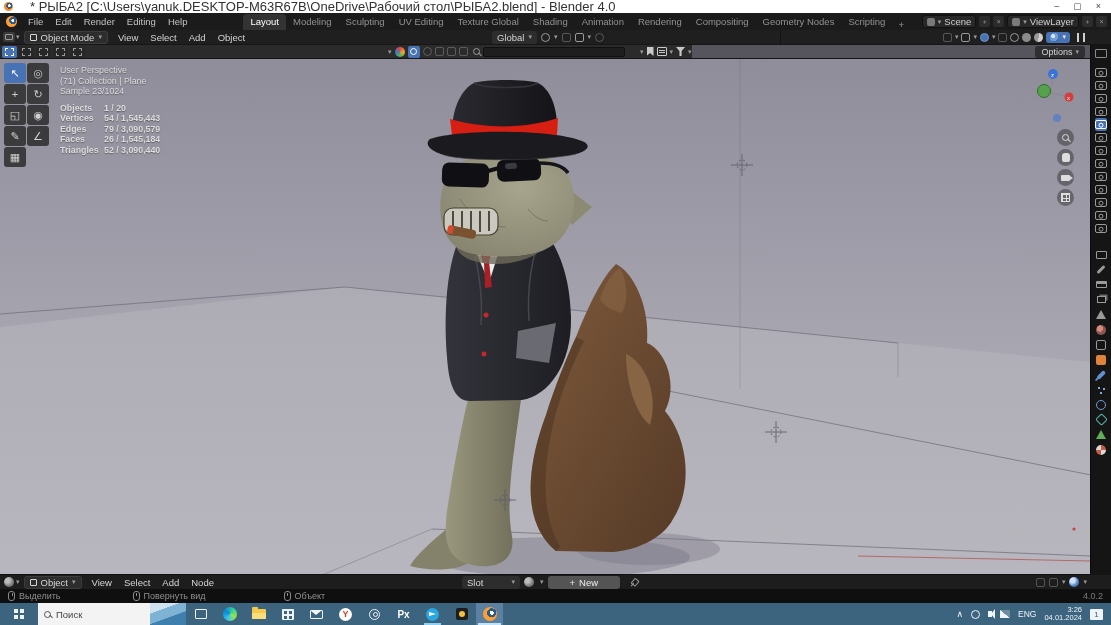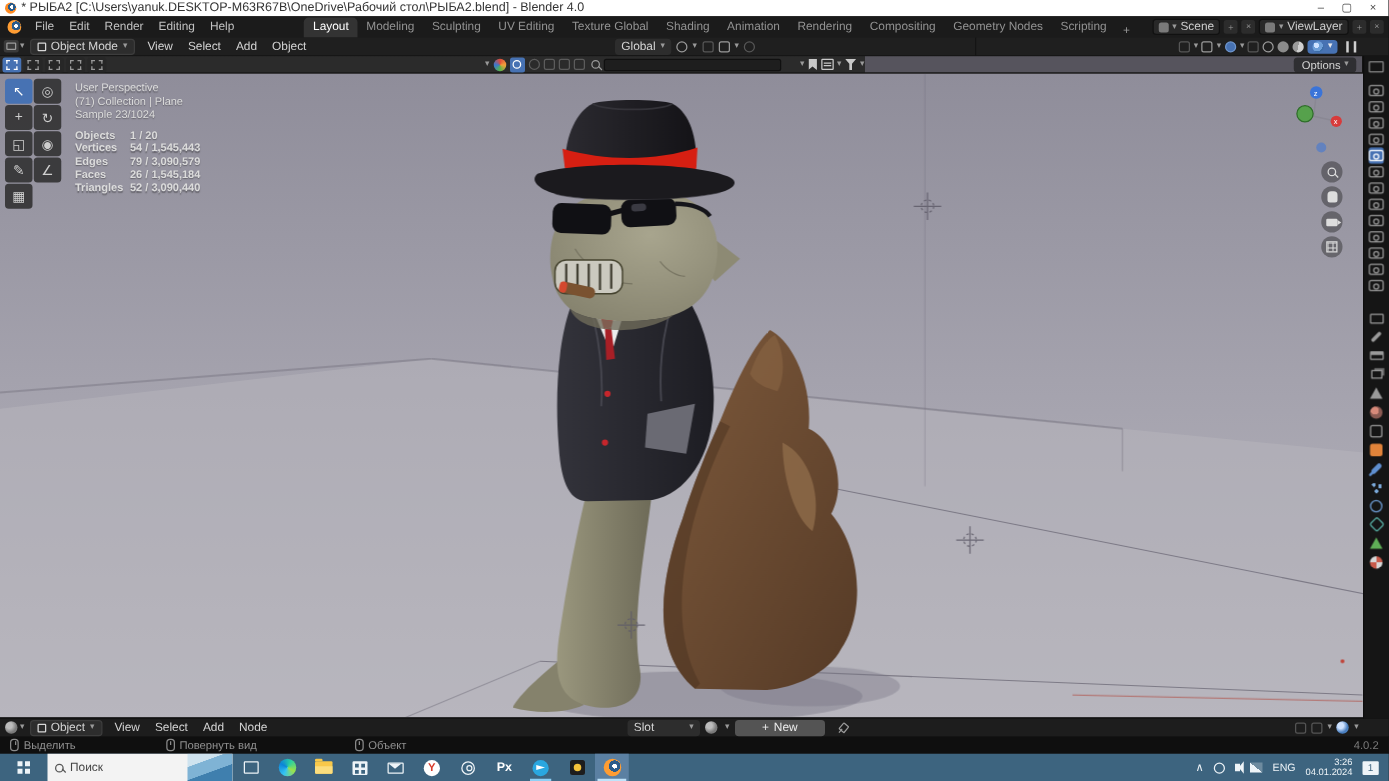--- a/index.html
+++ b/index.html
@@ -2,21 +2,21 @@
 <html><head>
 <meta charset="utf-8">
 <style>
   *{margin:0;padding:0;box-sizing:border-box;font-family:"Liberation Sans",sans-serif;}
   html,body{background:#000;}
   #screen{position:relative;width:1111px;height:625px;overflow:hidden;display:flex;flex-direction:column;background:#1d1d1d;}
 
   
   .titlebar{height:13px;background:#fff;display:flex;align-items:center;padding:0 4px;flex:none;}
   .blender-app-icon{width:9px;height:9px;border-radius:50%;background:radial-gradient(circle at 60% 40%,#fff 0 18%,#2a5b8a 19% 40%,#ff8b22 41%);margin-right:4px;flex:none;}
-  .titlebar .t-text{font-size:10px;color:#333;white-space:nowrap;overflow:hidden;flex:1;}
+  .titlebar .t-text{font-size:13px;color:#333;white-space:nowrap;overflow:hidden;flex:1;margin-left:13px;}
   .winctl{display:flex;gap:14px;margin-right:6px;color:#444;font-size:9px;}
   .winctl span{cursor:default;line-height:9px;}
 
   
   .topbar{height:17px;background:#1b1b1b;display:flex;align-items:center;padding:0 4px;flex:none;color:#c2c2c2;font-size:9.5px;position:relative;}
   .blender-logo{width:11px;height:11px;border-radius:50%;background:radial-gradient(circle at 62% 42%,#fff 0 16%,#2a5b8a 17% 38%,#ff9d33 39%);margin:0 5px 0 2px;flex:none;}
   .menu-item{padding:12px 6px;line-height:17px;}
   .ws-tabs{display:flex;margin-left:8px;height:17px;align-items:flex-end;}
   .ws-tab{padding:2px 7px 2px;font-size:9.5px;color:#929292;border-radius:4px 4px 0 0;line-height:12px;white-space:nowrap;}
   .ws-tab.active{background:#333333;color:#ffffff;margin-left:42px;}
@@ -109,21 +109,21 @@
   .pt-wrench{width:10px;height:3.5px;background:#5f8fd0;border-radius:2px;transform:rotate(-45deg);box-shadow:-4px 0 0 -1px #5f8fd0;}
   .pt-particles{width:10px;height:10px;background:radial-gradient(circle 1.5px at 3px 3px,#7aa8d8 98%,transparent),radial-gradient(circle 1.5px at 8px 4px,#7aa8d8 98%,transparent),radial-gradient(circle 1.5px at 5px 8px,#7aa8d8 98%,transparent);}
   .pt-physics{width:10px;height:10px;border:1.5px solid #6f9fd8;border-radius:50%;}
   .pt-constraint{width:9px;height:9px;border:1.5px solid #58b3a8;border-radius:2px;transform:rotate(45deg);}
   .pt-data{width:0;height:0;border-left:5.5px solid transparent;border-right:5.5px solid transparent;border-bottom:9px solid #5fae56;}
   .pt-material{width:10px;height:10px;border-radius:50%;background:conic-gradient(#c85a4a 0 25%,#d8d8d8 25% 50%,#c85a4a 50% 75%,#d8d8d8 75%);}
 
   
   .nodeheader{height:15px;background:#1d1d1d;border-top:1px solid #101010;display:flex;align-items:center;padding:0 4px;flex:none;color:#d4d4d4;font-size:9.5px;position:relative;}
   .nd-sphere{width:10px;height:10px;border-radius:50%;background:radial-gradient(circle at 35% 35%,#bcbcbc 0 25%,#7a7a7a 60%);margin-right:2px;}
-  .nd-right{position:absolute;left:462px;display:flex;align-items:center;gap:4px;margin-left:40px;}
+  .nd-right{position:absolute;left:462px;display:flex;align-items:center;gap:4px;}
   .new-btn{display:flex;align-items:center;gap:4px;background:#545454;border-radius:3px;height:13px;padding:0 22px;color:#ececec;}
   .pin{width:8px;height:8px;position:relative;transform:rotate(40deg);margin-left:6px;}
   .pin::before{content:"";position:absolute;left:2px;top:0;width:4px;height:5px;border:1px solid #9a9a9a;border-radius:1px;}
   .pin::after{content:"";position:absolute;left:3.6px;top:5px;width:1px;height:4px;background:#9a9a9a;}
   .nd-far{position:absolute;right:24px;display:flex;align-items:center;gap:4px;}
   .nd-blue{width:10px;height:10px;border-radius:50%;background:radial-gradient(circle at 35% 35%,#cfe2ff 0 25%,#4a7fc0 60%);}
 
   
   .statusbar{height:14px;background:#0f0f0f;display:flex;align-items:center;padding:0 8px;flex:none;color:#8f8f8f;font-size:9px;}
   .hint{display:flex;align-items:center;gap:4px;}

